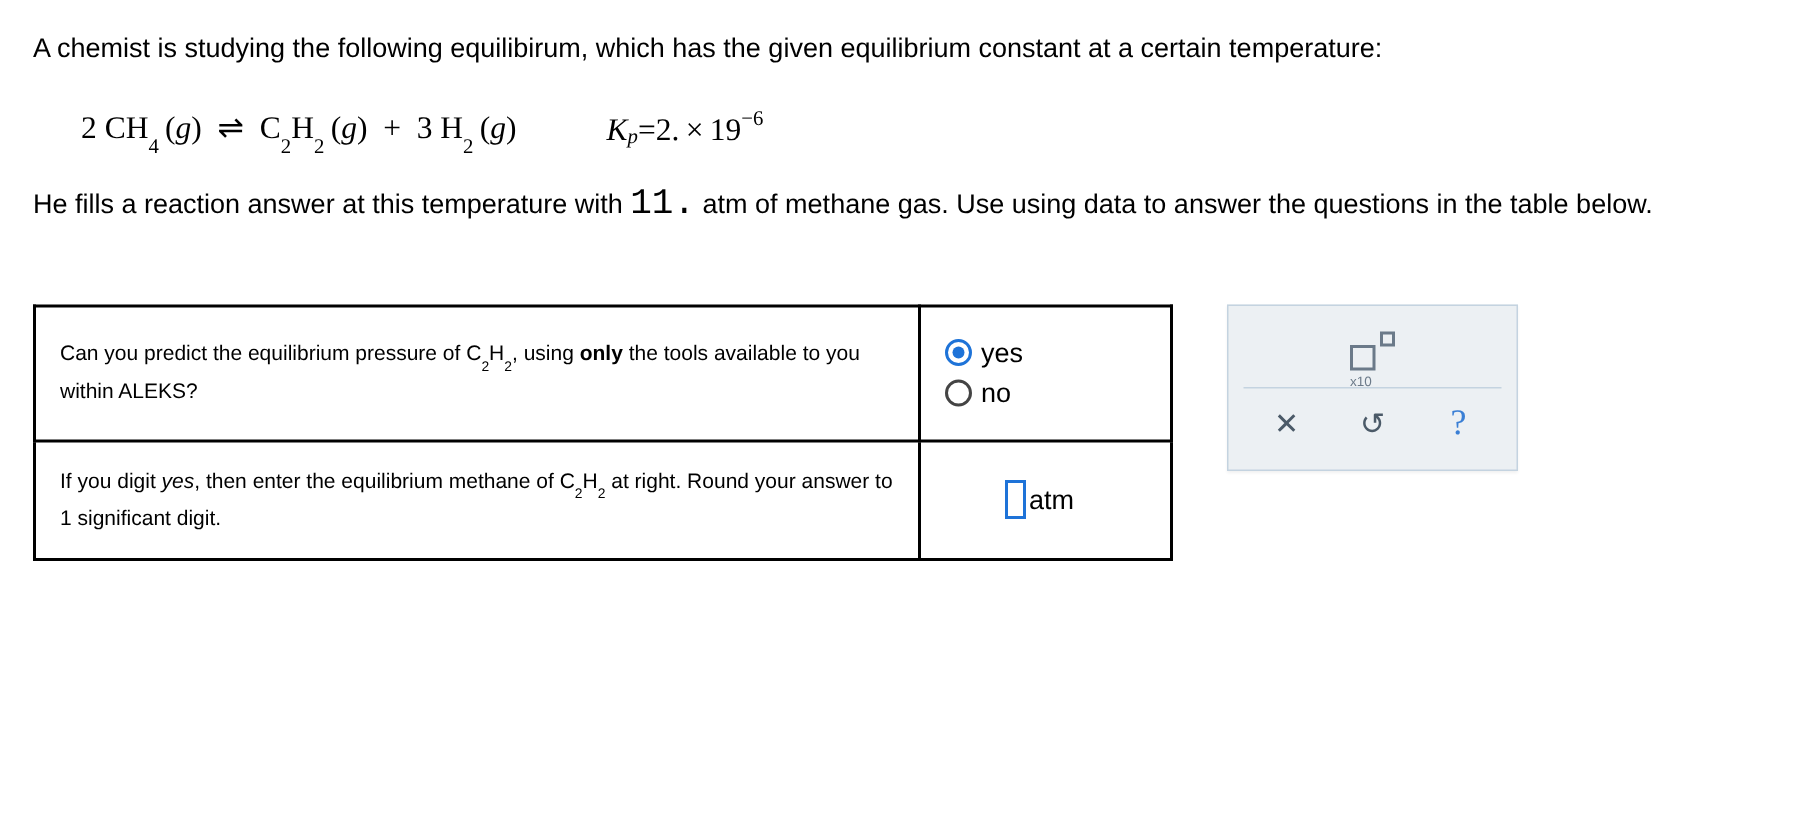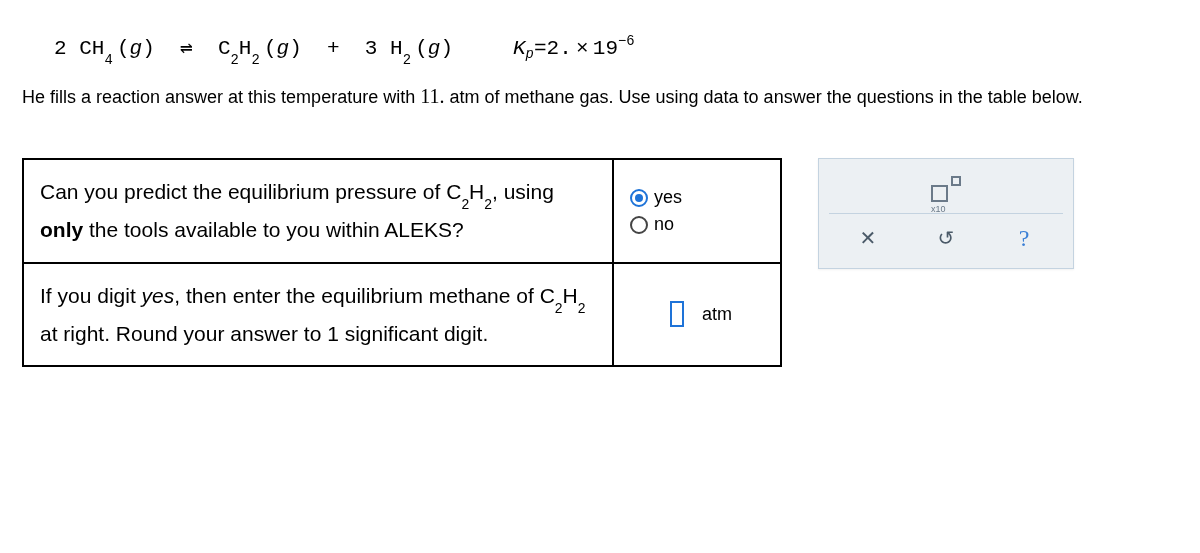--- a/index.html
+++ b/index.html
@@ -1,58 +1,59 @@
 <!DOCTYPE html>
 <html><head>
   <meta charset="utf-8">
   <style>
     * { box-sizing: border-box; margin: 0; padding: 0; }
     body { font-family: Arial, Helvetica, sans-serif; font-size: 18px; color: #000; background: #fff; padding: 18px 22px; width: 1200px; }
     .problem-text { line-height: 1.6; }
     .para { margin-bottom: 8px; }
-    .eq-line { font-family: Liberation Mono, monospace; font-size: 21px; padding: 14px 0 14px 32px; display: flex; align-items: center; gap: 60px; }
+    .eq-line { font-family: Liberation Serif, serif; font-size: 21px; padding: 14px 0 14px 32px; display: flex; align-items: center; gap: 60px; }
     .kp-part { display: inline-flex; align-items: center; }
     sub, .sub { font-size: 0.66em; position: relative; top: 0.35em; }
     sup, .sup { font-size: 0.66em; position: relative; top: -0.55em; }
     .ital { font-style: italic; }
-    .val11 { font-family: Liberation Serif, serif; font-size: 20px; }
+    .val11 { font-family: Liberation Mono, monospace; font-size: 24px; }
 
     .work-area { display: flex; align-items: flex-start; margin-top: 46px; gap: 36px; }
 
     table.qtable { border-collapse: collapse; width: 760px; }
     table.qtable td { border: 2px solid #000; padding: 14px 16px; vertical-align: middle; }
-    td.qtext { font-size: 21px; line-height: 1.7; width: 590px; }
+    td.qtext { font-size: 14px; line-height: 1.7; width: 590px; }
     td.qans { font-size: 18px;  }
 
     .radio-row { display: flex; align-items: center; margin: 6px 0; }
     .radio-outer { width: 18px; height: 18px; border: 2px solid #444; border-radius: 50%; display: inline-flex; align-items: center; justify-content: center; margin-right: 6px; }
     .radio-outer.selected { border-color: #1e73d8; }
     .radio-inner { width: 8px; height: 8px; border-radius: 50%; background: #1e73d8; }
 
-    .atm-row { display: flex; align-items: center; gap: 18px; padding-left: 40px; }
+    .atm-row { display: flex; align-items: center; gap: 2px; padding-left: 40px; }
     .atm-box { width: 14px; height: 26px; border: 2px solid #1e73d8; background: #fff; }
 
     
-    .tool-panel { width: 256px; border: 1px solid #c4d3e0; border-radius: 0; background: #ecf0f3; padding: 10px; box-shadow: 0 1px 2px rgba(0,0,0,0.06); }
+    .tool-panel { width: 194px; border: 1px solid #c4d3e0; border-radius: 0; background: #ecf0f3; padding: 10px; box-shadow: 0 1px 2px rgba(0,0,0,0.06); }
     .tool-row { display: flex; justify-content: space-around; align-items: center; height: 40px; }
     .tool-divider { border-top: 1px solid #c4d3e0; margin: 4px 0; }
     .tool-btn { width: 36px; height: 32px; display: inline-flex; align-items: center; justify-content: center; color: #4b5a68; font-size: 20px; cursor: pointer; }
 
     
     .exp-tool { position: relative; width: 30px; height: 26px; }
     .exp-base { position: absolute; left: 0; bottom: 0; width: 17px; height: 17px; border: 2px solid #6b7a89; }
     .exp-sup { position: absolute; right: 0; top: 0; width: 10px; height: 10px; border: 2px solid #6b7a89; }
     .exp-x10 { position: absolute; left: 0; bottom: -12px; font-size: 9px; color: #6b7a89; white-space: nowrap; }
 
     .qmark { font-family: Georgia, "Times New Roman", serif; font-size: 24px; color: #3a7fd5; }
   </style>
 </head>
 <body>
 
 <div class="problem-text">
+  <p class="para">A chemist is studying the following equilibirum, which has the given equilibrium constant at a certain temperature:</p>
 
   <div class="eq-line">
     <span>
       <span>2</span>&nbsp;<span>CH</span><sub>4</sub> (<span class="ital">g</span>)
       &nbsp;<span>⇌</span>&nbsp;
       <span>C</span><sub>2</sub><span>H</span><sub>2</sub> (<span class="ital">g</span>)
       &nbsp;<span>+</span>&nbsp;
       <span>3</span>&nbsp;<span>H</span><sub>2</sub> (<span class="ital">g</span>)
     </span>
     <span class="kp-part">

